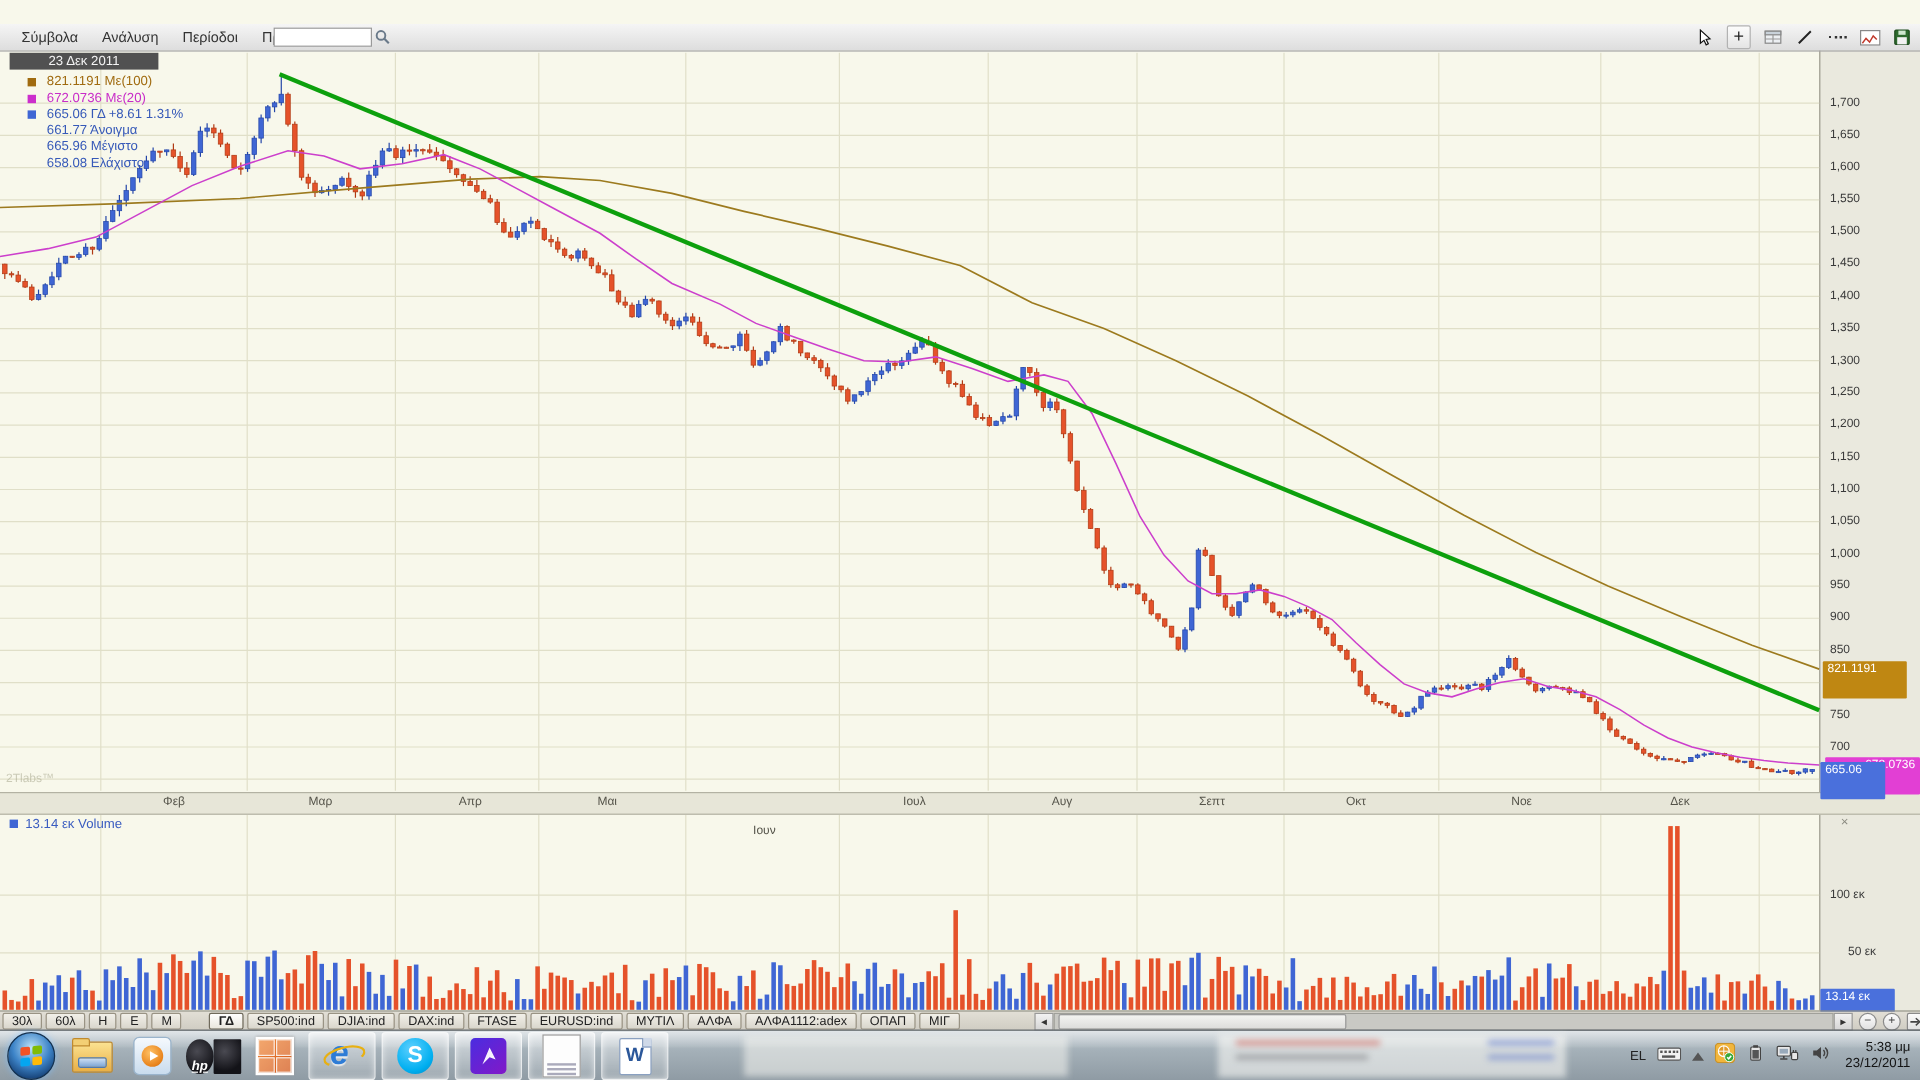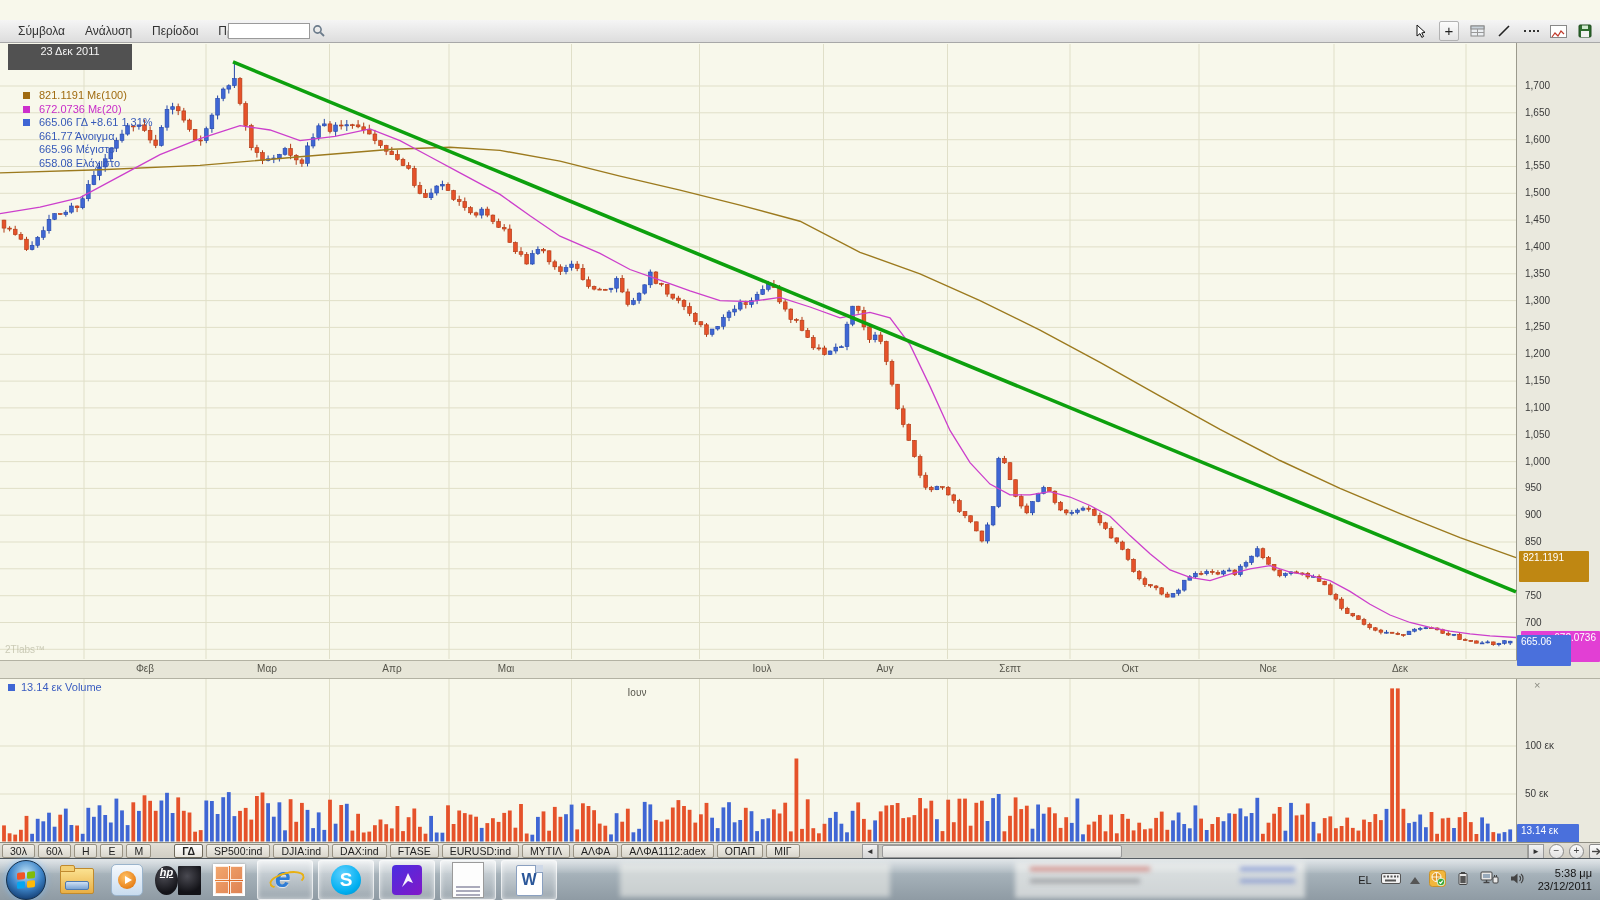--- a/index.html
+++ b/index.html
@@ -45,22 +45,22 @@
   #chart-layer{position:absolute;left:0;top:0;z-index:2;pointer-events:none;}
   .ytick,.vtick{position:absolute;left:1525px;font-size:10px;color:#3a3a3a;z-index:4;}
   .month{position:absolute;top:663px;width:44px;text-align:center;font-size:10px;color:#55544a;z-index:4;}
   .ptag{position:absolute;height:31px;line-height:13px;font-size:10px;color:#fff;border-radius:1px;
     padding-left:4px;z-index:5;}
   #watermark{position:absolute;left:5px;top:644px;font-size:10px;color:rgba(165,165,140,0.55);z-index:3;}
   #vol-close{position:absolute;left:1534px;top:680px;font-size:11px;color:#8a8a80;z-index:5;line-height:10px;}
 
   
   #legend{position:absolute;left:6px;top:44px;z-index:6;font-size:11px;}
-  #legend-date{width:124px;height:26px;background:#515151;color:#f4f4f4;text-align:center;
-    line-height:14px;margin-left:2px;margin-bottom:19px;font-size:11px;}
+  #legend-date{width:124px;height:14px;background:#515151;color:#f4f4f4;text-align:center;
+    line-height:14px;margin-left:2px;margin-bottom:4px;font-size:11px;}
   .lrow{position:relative;height:13.5px;line-height:13.5px;}
   .lrow .sw{position:absolute;left:17px;top:3px;width:7px;height:7px;}
   .lrow .lt{margin-left:33px;}
   #vol-legend{position:absolute;left:8px;top:681px;z-index:6;font-size:11px;color:#3a5cc0;}
   #vol-legend .sw{display:inline-block;width:7px;height:7px;background:#3f66d4;margin-right:6px;}
 
   
   #tabbar{position:absolute;left:0;top:842px;width:1600px;height:16px;background:linear-gradient(#e2dfd6,#cfccc2);
     border-top:1px solid #8e8d82;z-index:10;}
   #tabs{position:absolute;left:2px;top:1px;display:flex;gap:3px;}
@@ -95,21 +95,21 @@
   .folder .back{position:absolute;left:0;top:0;width:32px;height:24px;border-radius:2px;
     background:linear-gradient(#fbe291,#e9af45);border:1px solid #c08a2e;}
   .folder .tabt{position:absolute;left:0;top:-3px;width:13px;height:5px;background:#f3cf74;border:1px solid #c08a2e;border-radius:2px 2px 0 0;}
   .folder .tray{position:absolute;left:5px;bottom:2px;width:22px;height:7px;background:linear-gradient(#cfe0f4,#7ba4d4);border:1px solid #4f7ab0;border-radius:2px;}
   .wmp{width:30px;height:30px;border-radius:5px;background:linear-gradient(#f5f9fd,#c9dcee);border:1px solid #9ab4cc;
     display:flex;align-items:center;justify-content:center;}
   .wmp .ring{width:18px;height:18px;border-radius:50%;background:radial-gradient(circle at 40% 35%,#ffc267,#e8821a 70%,#b85e08);
     display:flex;align-items:center;justify-content:center;}
   .wmp .tri{width:0;height:0;border-left:7px solid #fff;border-top:4.5px solid transparent;border-bottom:4.5px solid transparent;margin-left:2px;}
   .hp{width:29px;height:29px;border-radius:50%;background:radial-gradient(circle at 40% 35%,#4a4a52,#131318 70%);
-    color:#fff;font-style:italic;font-weight:bold;font-size:11px;display:flex;align-items:flex-start;justify-content:center;text-decoration:underline;}
+    color:#fff;font-style:italic;font-weight:bold;font-size:11px;display:flex;align-items:flex-end;justify-content:center;text-decoration:underline;}
   .pict{width:28px;height:28px;background:linear-gradient(135deg,#f08a3c,#d2571a);border:2px solid #fff;
     box-shadow:0 0 2px #999;display:grid;grid-template-columns:1fr 1fr;grid-template-rows:1fr 1fr;gap:1px;}
   .pict i{background:rgba(255,255,255,.25);border:1px solid rgba(255,255,255,.8);}
   .ie{position:relative;width:34px;height:32px;}
   .ie .e{position:absolute;left:7px;top:-2px;font-size:28px;font-weight:bold;font-style:italic;color:#2e7cd6;
     text-shadow:0 1px 1px rgba(255,255,255,.7);}
   .ie .ring{position:absolute;left:1px;top:8px;width:32px;height:12px;border:2.5px solid #e8b012;border-radius:50%;
     border-bottom-color:transparent;transform:rotate(-14deg);}
   .skype{width:30px;height:30px;border-radius:50%;background:radial-gradient(circle at 40% 30%,#5ed0ff,#00aff0 65%,#0087c4);
     color:#fff;font-weight:bold;font-size:19px;display:flex;align-items:center;justify-content:center;}
@@ -1082,21 +1082,21 @@
       <div class="month" style="left: 370px;">Απρ</div>
       <div class="month" style="left: 484px;">Μαι</div>
       <div class="month" style="left: 615px; margin-top: 24px;">Ιουν</div>
       <div class="month" style="left: 740px;">Ιουλ</div>
       <div class="month" style="left: 863px;">Αυγ</div>
       <div class="month" style="left: 988px;">Σεπτ</div>
       <div class="month" style="left: 1108px;">Οκτ</div>
       <div class="month" style="left: 1246px;">Νοε</div>
       <div class="month" style="left: 1378px;">Δεκ</div>
       <div class="vtick" style="top: 740px;">100 εκ</div>
-      <div class="vtick" style="top: 788px;">50 εκ</div>
+      <div class="vtick" style="top: 788px; margin-left: 15px;">50 εκ</div>
       <div class="ptag" style="left: 1519px; top: 551px; width: 66px; background: rgb(191, 135, 18); z-index: 5; text-align: left;">821.1191</div>
       <div class="ptag" style="left: 1521px; top: 631px; width: 75px; background: rgb(226, 63, 212); z-index: 5; text-align: right; padding-right: 4px; padding-left: 0px;">672.0736</div>
       <div class="ptag" style="left: 1517px; top: 635px; width: 50px; background: rgb(74, 112, 220); z-index: 6; text-align: left;">665.06</div>
       <div class="ptag" style="left: 1517px; top: 824px; width: 58px; background: rgb(74, 112, 220); z-index: 6;">13.14 εκ</div>
     </div>
 
   <div id="legend">
     <div id="legend-date">23 Δεκ 2011</div>
     <div id="legend-rows">
         <div class="lrow"><span class="sw" style="background: rgb(160, 107, 16);"></span><span class="lt" style="color: rgb(160, 107, 16);">821.1191 Με(100)</span></div>

